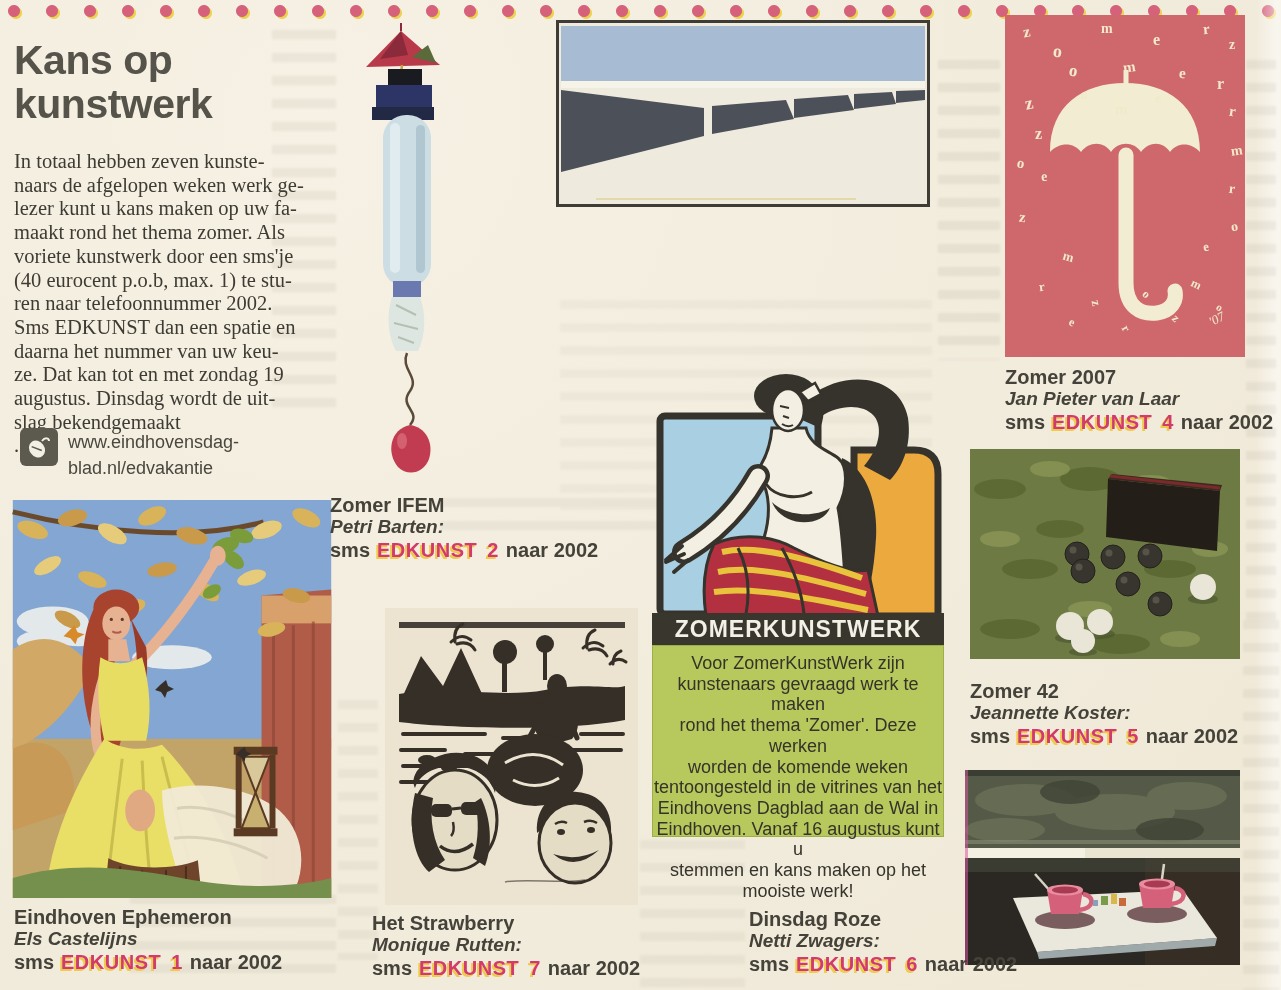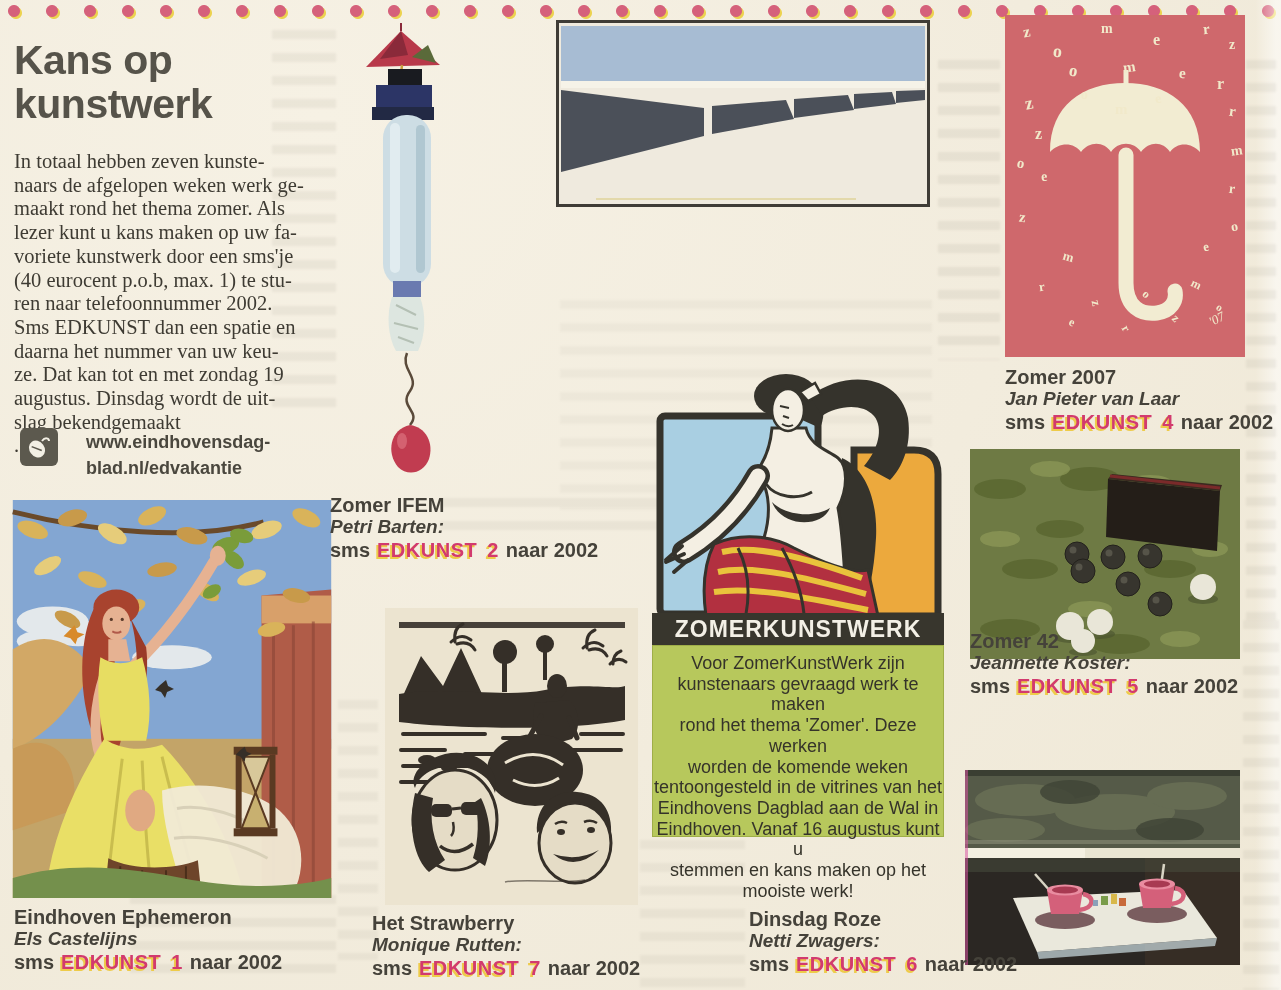--- a/index.html
+++ b/index.html
@@ -11,21 +11,21 @@
         background:linear-gradient(90deg, rgba(255,255,255,0) 0%, rgba(255,255,255,.55) 80%);}
   .dots{position:absolute;left:6px;top:3px;width:1270px;height:18px;
         background-image:
           radial-gradient(circle at 8px 8px, #d5617b 5.5px, rgba(213,97,123,0) 6.5px),
           radial-gradient(circle at 10px 10px, #ecd24f 5.5px, rgba(236,210,79,0) 6.5px);
         background-size:38px 18px;background-repeat:repeat-x;}
   .headline{position:absolute;left:14px;top:38px;font-weight:700;font-size:41px;line-height:44px;
         letter-spacing:-0.5px;color:#56534a;}
   .intro{position:absolute;left:14px;top:150px;width:334px;font-family:"Liberation Serif",serif;
         font-size:20.5px;line-height:23.7px;color:#3e3b33;}
-  .website{position:absolute;left:20px;top:428px;display:flex;align-items:flex-start;gap:28px;font-weight:bold;}
+  .website{position:absolute;left:20px;top:428px;display:flex;align-items:flex-start;gap:10px;}
   .website .txt{font-size:18px;line-height:26px;color:#4a473e;padding-top:1px;}
   .mouse-badge{width:38px;height:38px;border-radius:6px;background:#5c594e;display:flex;
         align-items:center;justify-content:center;}
   .caption{position:absolute;color:#45423a;}
   .cap-title{font-weight:700;font-size:20px;line-height:22px;}
   .cap-artist{font-style:italic;font-weight:700;font-size:19px;line-height:22px;}
   .cap-sms{font-weight:700;font-size:20px;line-height:25px;white-space:nowrap;}
   .cap-sms .pre{margin-right:7px;}
   .code{color:#d23a6e;text-shadow:-2px 2px 0 #eecb49;letter-spacing:.5px;margin-right:7px;}
   .code .num{margin-left:10px;}
@@ -63,22 +63,22 @@
   <div class="bleed" style="left:338px;top:700px;width:40px;height:260px;opacity:.4;"></div>
 
   <div class="headline">
       <div>Kans op</div>
       <div>kunstwerk</div>
     </div>
 
   <div class="intro">
       <div>In totaal hebben zeven kunste-</div>
       <div>naars de afgelopen weken werk ge-</div>
+      <div>lezer kunt u kans maken op uw fa-</div>
       <div>maakt rond het thema zomer. Als</div>
-      <div>lezer kunt u kans maken op uw fa-</div>
       <div>voriete kunstwerk door een sms'je</div>
       <div>(40 eurocent p.o.b, max. 1) te stu-</div>
       <div>ren naar telefoonnummer 2002.</div>
       <div>Sms EDKUNST dan een spatie en</div>
       <div>daarna het nummer van uw keu-</div>
       <div>ze. Dat kan tot en met zondag 19</div>
       <div>augustus. Dinsdag wordt de uit-</div>
       <div>slag bekendgemaakt</div>
       <div>.</div>
     </div>
@@ -449,21 +449,21 @@
     <div class="cap-sms"><span class="pre">sms</span><span class="code"><span>EDKUNST</span><span class="num">2</span></span><span>naar 2002</span></div>
   </div>
 
 
   <div class="caption" style="left:1005px;top:366px;">
     <div class="cap-title">Zomer 2007</div>
     <div class="cap-artist">Jan Pieter van Laar</div>
     <div class="cap-sms"><span class="pre">sms</span><span class="code"><span>EDKUNST</span><span class="num">4</span></span><span>naar 2002</span></div>
   </div>
 
-  <div class="caption" style="left:970px;top:630px;">
+  <div class="caption" style="left:970px;top:680px;">
     <div class="cap-title">Zomer 42</div>
     <div class="cap-artist">Jeannette Koster:</div>
     <div class="cap-sms"><span class="pre">sms</span><span class="code"><span>EDKUNST</span><span class="num">5</span></span><span>naar 2002</span></div>
   </div>
 
   <div class="caption" style="left:749px;top:908px;">
     <div class="cap-title">Dinsdag Roze</div>
     <div class="cap-artist">Netti Zwagers:</div>
     <div class="cap-sms"><span class="pre">sms</span><span class="code"><span>EDKUNST</span><span class="num">6</span></span><span>naar 2002</span></div>
   </div>

